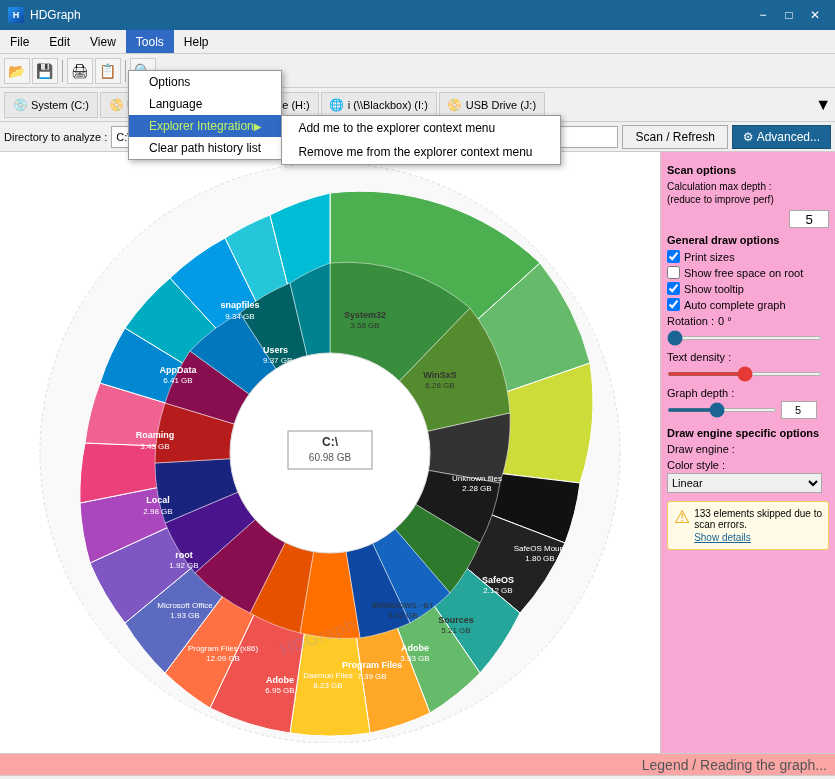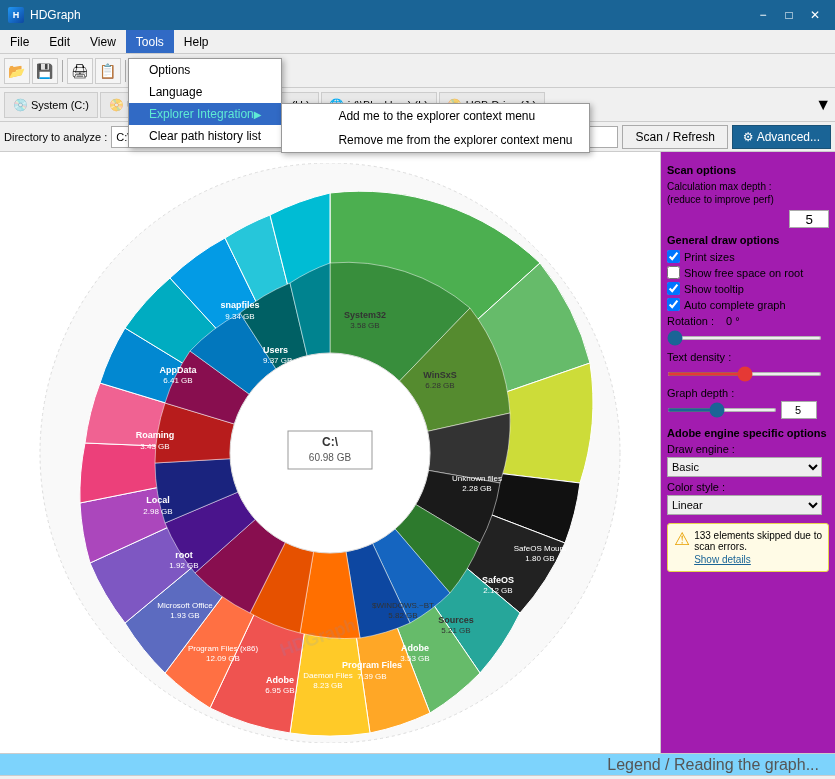--- a/index.html
+++ b/index.html
@@ -34,47 +34,47 @@
     #adv-btn { padding: 2px 10px; height: 24px; font-size: 12px; cursor: pointer; background: #1a6496; color: white; border: 1px solid #1a5276; display: flex; align-items: center; gap: 3px; }
 
     
     #main { display: flex; height: calc(779px - 30px - 24px - 34px - 34px - 30px - 26px); }
 
     
     #canvas-area { flex: 1; background: #ffffff; position: relative; overflow: hidden; }
     #donut-chart { position: absolute; top: 50%; left: 50%; transform: translate(-50%, -50%); }
 
     
-    #right-panel { width: 175px; background: #a21caf; border-left: 1px solid #ccc; padding: 6px; overflow-y: auto; }
+    #right-panel { width: 175px; background: #f9a8d4; border-left: 1px solid #ccc; padding: 6px; overflow-y: auto; }
     .panel-section-title { font-size: 11px; font-weight: bold; margin-bottom: 4px; margin-top: 6px; }
     .checkbox-row { display: flex; align-items: center; gap: 4px; margin-bottom: 3px; font-size: 11px; }
     .checkbox-row input[type=checkbox] { margin: 0; }
     .slider-container { margin: 4px 0 8px 0; }
-    .slider-label { font-size: 11px; margin-bottom: 2px; display: flex; gap: 12px; }
+    .slider-label { font-size: 11px; margin-bottom: 2px; display: flex; gap: 4px; }
     input[type=range] { width: 155px; height: 4px; cursor: pointer; }
     .select-row { margin-bottom: 4px; font-size: 11px; }
     .select-row select { width: 155px; height: 20px; font-size: 11px; border: 1px solid #aaa; }
     .depth-row { display: flex; align-items: center; justify-content: space-between; font-size: 11px; margin-bottom: 4px; }
     .depth-row input[type=number] { width: 40px; height: 18px; border: 1px solid #aaa; text-align: right; }
 
     
     #statusbar { height: 26px; background: #f0f0f0; border-top: 1px solid #ccc; display: flex; align-items: center; padding: 0 8px; font-size: 11px; }
 
     
-    #legendbar { height: 22px; background: #7dd3fc; border-top: 1px solid #ccc; display: flex; align-items: center; justify-content: flex-end; padding: 0 16px; font-size: 16px; color: #555; }
+    #legendbar { height: 22px; background: #fca5a5; border-top: 1px solid #ccc; display: flex; align-items: center; justify-content: flex-end; padding: 0 8px; font-size: 14px; color: #555; }
 
     
     .warning-box { background: #fffbe6; border: 1px solid #e8d44d; border-radius: 3px; padding: 6px; margin-top: 8px; font-size: 10px; display: flex; gap: 4px; align-items: flex-start; }
     .warning-icon { color: #e8a000; font-size: 18px; line-height: 1; }
     .show-details-link { color: #1a6496; text-decoration: underline; cursor: pointer; font-size: 10px; display: block; margin-top: 2px; }
 
     
     .dropdown { position: absolute; z-index: 1000; background: white; border: 1px solid #999; box-shadow: 2px 2px 6px rgba(0,0,0,0.3); min-width: 130px; }
     .dropdown-item { padding: 4px 20px; font-size: 12px; cursor: pointer; display: flex; align-items: center; justify-content: space-between; white-space: nowrap; }
-    .dropdown-item:hover, .dropdown-item.highlighted { background: #316AC5; color: #5eead4; }
+    .dropdown-item:hover, .dropdown-item.highlighted { background: #316AC5; color: #bef264; }
     .dropdown-item .arrow { font-size: 10px; }
     .submenu { position: absolute; left: 100%; top: 0; background: white; border: 1px solid #999; box-shadow: 2px 2px 6px rgba(0,0,0,0.3); min-width: 280px; }
     .submenu-item { padding: 5px 16px; font-size: 12px; cursor: pointer; white-space: nowrap; }
 
     
     svg { display: block; }
 
     
     .app-icon { width: 16px; height: 16px; background: linear-gradient(135deg, #2196F3, #0D47A1); border-radius: 2px; display: inline-flex; align-items: center; justify-content: center; color: white; font-size: 9px; font-weight: bold; }
   </style>
@@ -93,30 +93,30 @@
   </div>
 </div>
 
 <div id="menubar">
   <div class="menu-item">File</div>
   <div class="menu-item">Edit</div>
   <div class="menu-item">View</div>
   <div class="menu-item active" id="tools-menu-trigger">Tools</div>
   <div class="menu-item">Help</div>
 
-  <div class="dropdown" id="tools-dropdown" style="left: 128px; top: 28px;">
+  <div class="dropdown" id="tools-dropdown" style="left: 128px; top: 40px;">
     <div class="dropdown-item">Options</div>
     <div class="dropdown-item">Language</div>
     <div class="dropdown-item highlighted" id="explorer-item">
       <span>Explorer Integration</span>
       <span class="arrow">▶</span>
     </div>
     <div class="dropdown-item">Clear path history list</div>
 
-    <div class="submenu" style="top: 44px; left: 100%; padding-left: 40px;">
+    <div class="submenu" style="top: 44px; left: 100%;">
       <div class="submenu-item">Add me to the explorer context menu</div>
       <div class="submenu-item">Remove me from the explorer context menu</div>
     </div>
   </div>
 </div>
 
 <div id="toolbar">
   <button class="tb-btn">📂</button>
   <button class="tb-btn">💾</button>
   <div class="tb-separator"></div>
@@ -341,28 +341,24 @@
     <div class="slider-container">
       <div class="slider-label">
         <span>Graph depth :</span>
       </div>
       <div style="display:flex; align-items:center; gap:4px;">
         <input type="range" min="1" max="10" value="5" style="width: 110px; accent-color: rgb(26, 100, 150);">
         <input type="number" value="5" style="width: 36px; height: 18px; border: 1px solid rgb(170, 170, 170); text-align: right; font-size: 11px;">
       </div>
     </div>
 
-    <div class="panel-section-title">Adobe engine specific options</div>
+    <div class="panel-section-title">Draw engine specific options</div>
 
     <div class="select-row">
       <div style="font-size:11px; margin-bottom:2px;">Draw engine :</div>
-      <select>
-        <option value="Basic">Basic</option>
-        <option value="Advanced">Advanced</option>
-      </select>
     </div>
 
     <div class="select-row">
       <div style="font-size:11px; margin-bottom:2px;">Color style :</div>
       <select>
         <option value="Linear">Linear</option>
         <option value="Radial">Radial</option>
         <option value="Spectrum">Spectrum</option>
       </select>
     </div>

